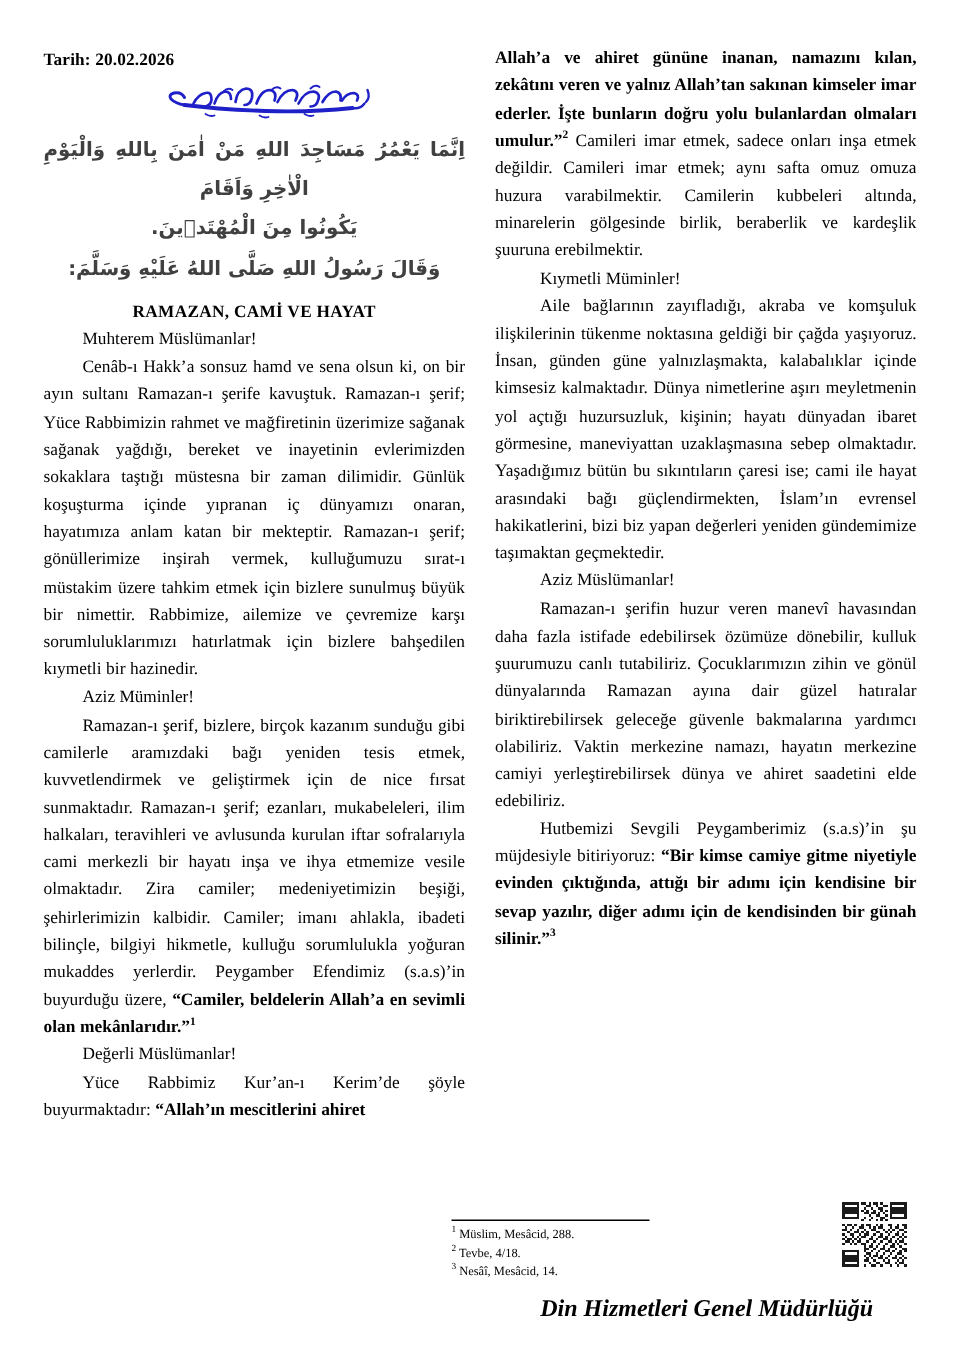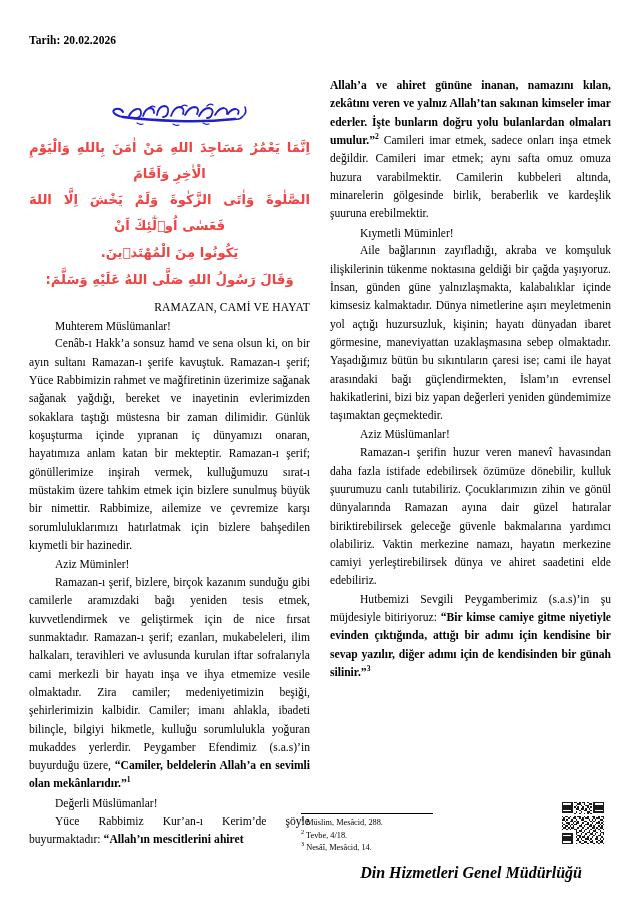--- a/index.html
+++ b/index.html
@@ -38,21 +38,20 @@
     position: absolute;
     left: 29px;
     top: 30px;
     width: 582px;
     height: 845px;
   }
   .col {
     position: absolute;
     top: 0;
     width: 281px;
-    margin-top: 47px;
   }
   .col-left  { left: 0; }
   .col-right { left: 301px; }
 
   .col-left .flow { padding-top: 22px; }
 
   
   .basmala {
     text-align: center;
     color: #2020c8;
@@ -60,41 +59,41 @@
     font-size: 14px;
     line-height: 1;
     margin: 4px 0 6px 0;
     direction: rtl;
     letter-spacing: -0.5px;
     white-space: nowrap;
     overflow: hidden;
   }
   .basmala svg { display: block; margin: 0 auto; }
   .arabic {
-    color: #ef4444;
+    color: #404040;
     direction: rtl;
     text-align: justify;
     text-align-last: center;
     font-family: "DejaVu Sans", sans-serif;
     font-size: 13.2px;
     line-height: 1.95;
     margin: 0 0 1px 0;
     font-weight: 600;
   }
   .arabic.centered {
     text-align: center;
     text-align-last: center;
   }
   .arabic.tight { margin-top: 1px; }
 
   
   h1.sermon-title {
     font-size: 11.5px;
-    font-weight: normal;
-    text-align: right;
+    font-weight: bold;
+    text-align: center;
     margin: 7px 0 0 0;
     line-height: 1.5;
     letter-spacing: 0.2px;
   }
   .salutation {
     font-size: 11.5px;
     font-weight: normal;
     margin: 1px 0 0 0;
     padding-left: 26px;
     line-height: 1.55;
@@ -194,21 +193,20 @@
               <path d="M96 4 q3 -3 6 -1" stroke-width="1.3"></path>
               <path d="M122 3 q3 -3 6 -1" stroke-width="1.3"></path>
               <path d="M52 20 q3 2 6 1" stroke-width="1.2"></path>
               <path d="M88 21 q3 2 6 1" stroke-width="1.2"></path>
               <path d="M118 20 q3 2 6 1" stroke-width="1.2"></path>
             </g>
           </svg>
         </div>
 
         <div class="arabic">اِنَّمَا يَعْمُرُ مَسَاجِدَ اللهِ مَنْ اٰمَنَ بِاللهِ وَالْيَوْمِ الْاٰخِرِ وَاَقَامَ</div>
-        <div class="arabic">الصَّلٰوةَ وَاٰتَى الزَّكٰوةَ وَلَمْ يَخْشَ اِلَّا اللهَ فَعَسٰى اُو۬لٰٓئِكَ اَنْ</div>
         <div class="arabic centered">يَكُونُوا مِنَ الْمُهْتَدٖينَ.</div>
         <div class="arabic centered tight">وَقَالَ رَسُولُ اللهِ صَلَّى اللهُ عَلَيْهِ وَسَلَّمَ:</div>
 
         <h1 class="sermon-title">RAMAZAN, CAMİ VE HAYAT</h1>
 
         <div class="salutation">Muhterem Müslümanlar!</div>
         <p class="body">Cenâb-ı Hakk’a sonsuz hamd ve sena olsun ki, on bir ayın sultanı Ramazan-ı şerife kavuştuk. Ramazan-ı şerif; Yüce Rabbimizin rahmet ve mağfiretinin üzerimize sağanak sağanak yağdığı, bereket ve inayetinin evlerimizden sokaklara taştığı müstesna bir zaman dilimidir. Günlük koşuşturma içinde yıpranan iç dünyamızı onaran, hayatımıza anlam katan bir mekteptir. Ramazan-ı şerif; gönüllerimize inşirah vermek, kulluğumuzu sırat-ı müstakim üzere tahkim etmek için bizlere sunulmuş büyük bir nimettir. Rabbimize, ailemize ve çevremize karşı sorumluluklarımızı hatırlatmak için bizlere bahşedilen kıymetli bir hazinedir.</p>
 
         <div class="salutation">Aziz Müminler!</div>
         <p class="body"><span>Ramazan-ı şerif, bizlere, birçok kazanım sunduğu gibi camilerle aramızdaki bağı yeniden tesis etmek, kuvvetlendirmek ve geliştirmek için de nice fırsat sunmaktadır. Ramazan-ı şerif; ezanları, mukabeleleri, ilim halkaları, teravihleri ve avlusunda kurulan iftar sofralarıyla cami merkezli bir hayatı inşa ve ihya etmemize vesile olmaktadır. Zira camiler; medeniyetimizin beşiği, şehirlerimizin kalbidir. Camiler; imanı ahlakla, ibadeti bilinçle, bilgiyi hikmetle, kulluğu sorumlulukla yoğuran mukaddes yerlerdir. Peygamber Efendimiz (s.a.s)’in buyurduğu üzere, </span><b class="q">“Camiler, beldelerin Allah’a en sevimli olan mekânlarıdır.”</b><sup>1</sup></p>

